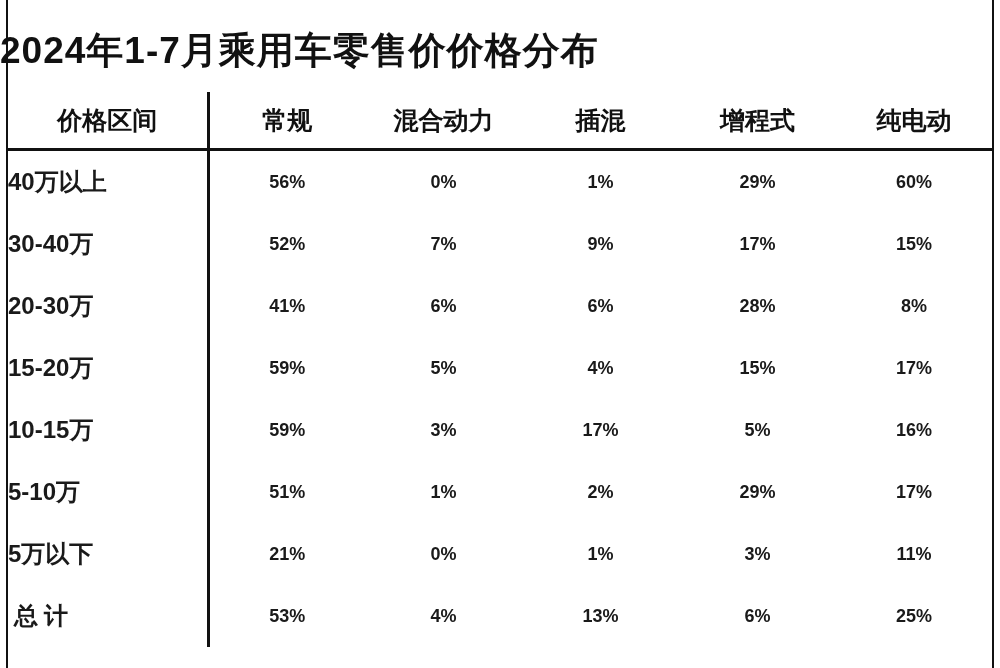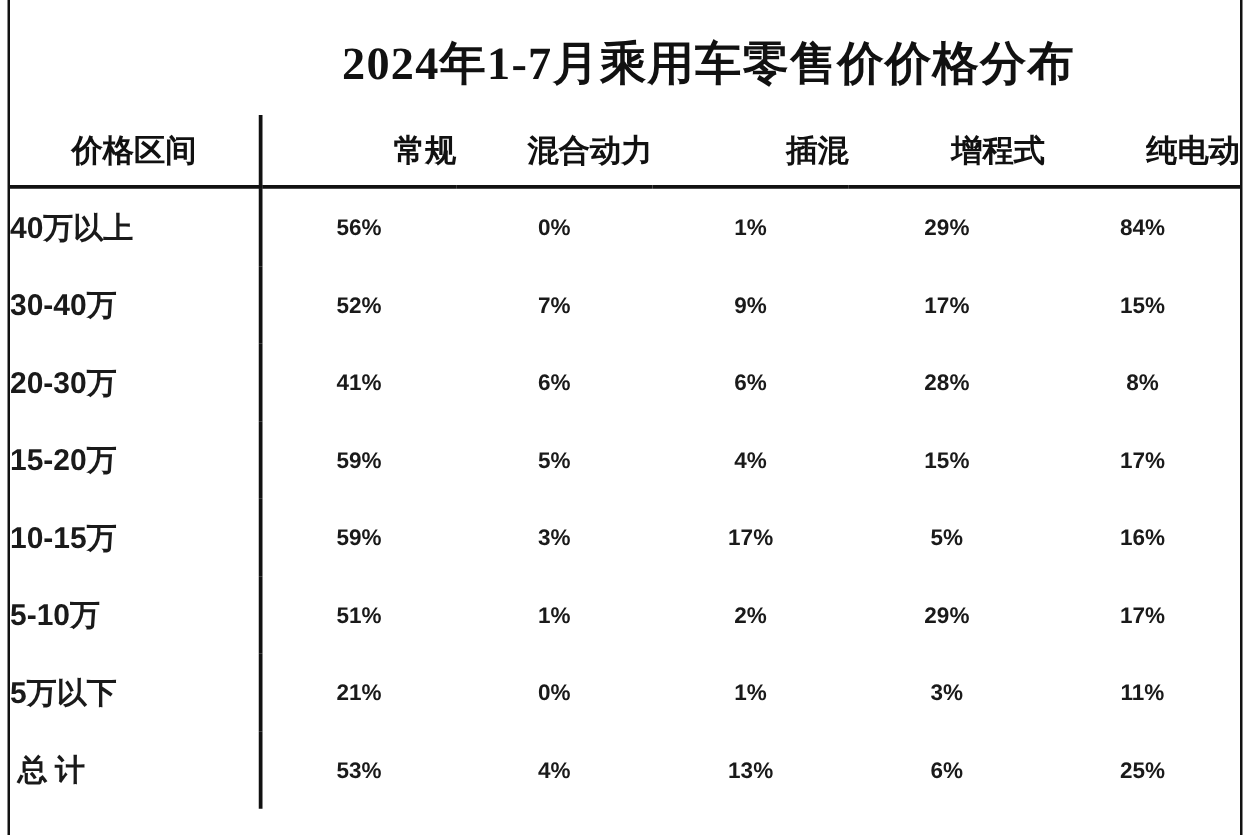--- a/index.html
+++ b/index.html
@@ -30,22 +30,22 @@
     background: #111111;
   }
   .edge-left { left: 6px; }
   .edge-right { right: 6px; }
 
   .title {
     position: absolute;
     top: 26px;
     left: 0;
     width: 860px;
-    text-align: right;
-    font-family: Liberation Serif, serif;
+    text-align: left;
+    font-family: Liberation Sans, sans-serif;
     font-weight: bold;
     font-size: 37px;
     letter-spacing: 1px;
     color: #111111;
   }
 
   table.dist {
     position: absolute;
     top: 92px;
     left: 8px;
@@ -64,21 +64,21 @@
     font-size: 25px;
     color: #111111;
     font-family: "Liberation Sans", sans-serif;
     border-bottom: 3px solid #111111;
   }
   .hdr-row th.rowhdr {
     text-align: center;
     border-right: 3px solid #111111;
   }
   .hdr-row th.colhdr {
-    text-align: right;
+    text-align: center;
   }
   .body-row td {
     height: 62px;
     vertical-align: middle;
     font-size: 18px;
     color: #1a1a1a;
     font-weight: bold;
   }
   .body-row td.rowhdr {
     text-align: left;
@@ -130,21 +130,21 @@
         <th class="colhdr">纯电动</th>
       </tr>
     </thead>
     <tbody>
       <tr class="body-row">
         <td class="rowhdr">40万以上</td>
         <td class="val">56%</td>
         <td class="val">0%</td>
         <td class="val">1%</td>
         <td class="val">29%</td>
-        <td class="val">84%</td>
+        <td class="val">60%</td>
       </tr>
       <tr class="body-row">
         <td class="rowhdr">30-40万</td>
         <td class="val">52%</td>
         <td class="val">7%</td>
         <td class="val">9%</td>
         <td class="val">17%</td>
         <td class="val">15%</td>
       </tr>
       <tr class="body-row">

